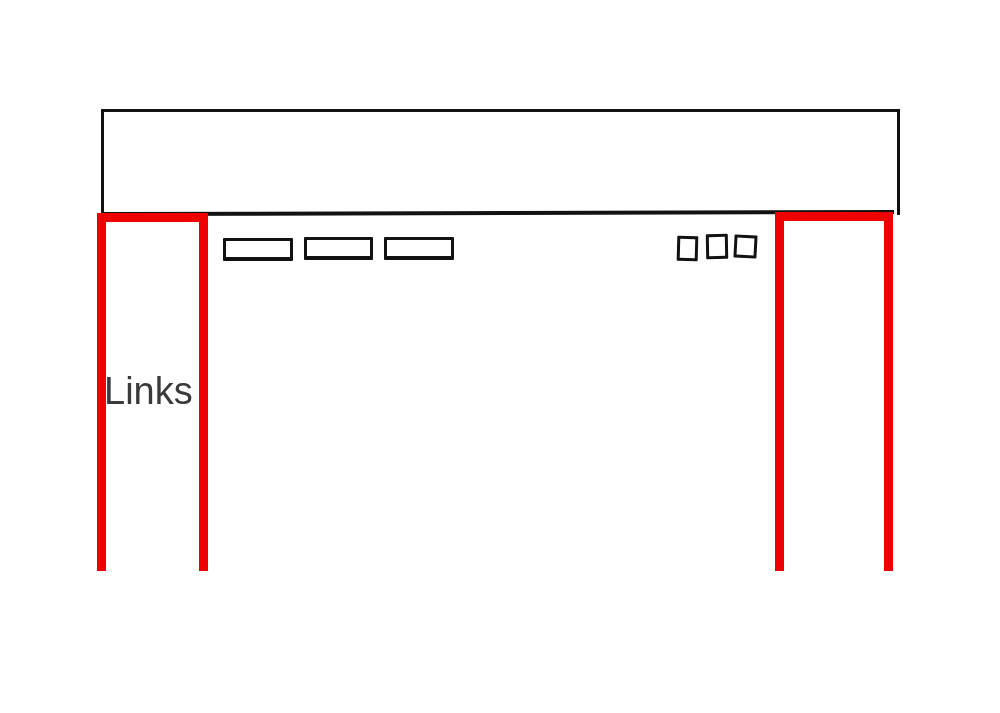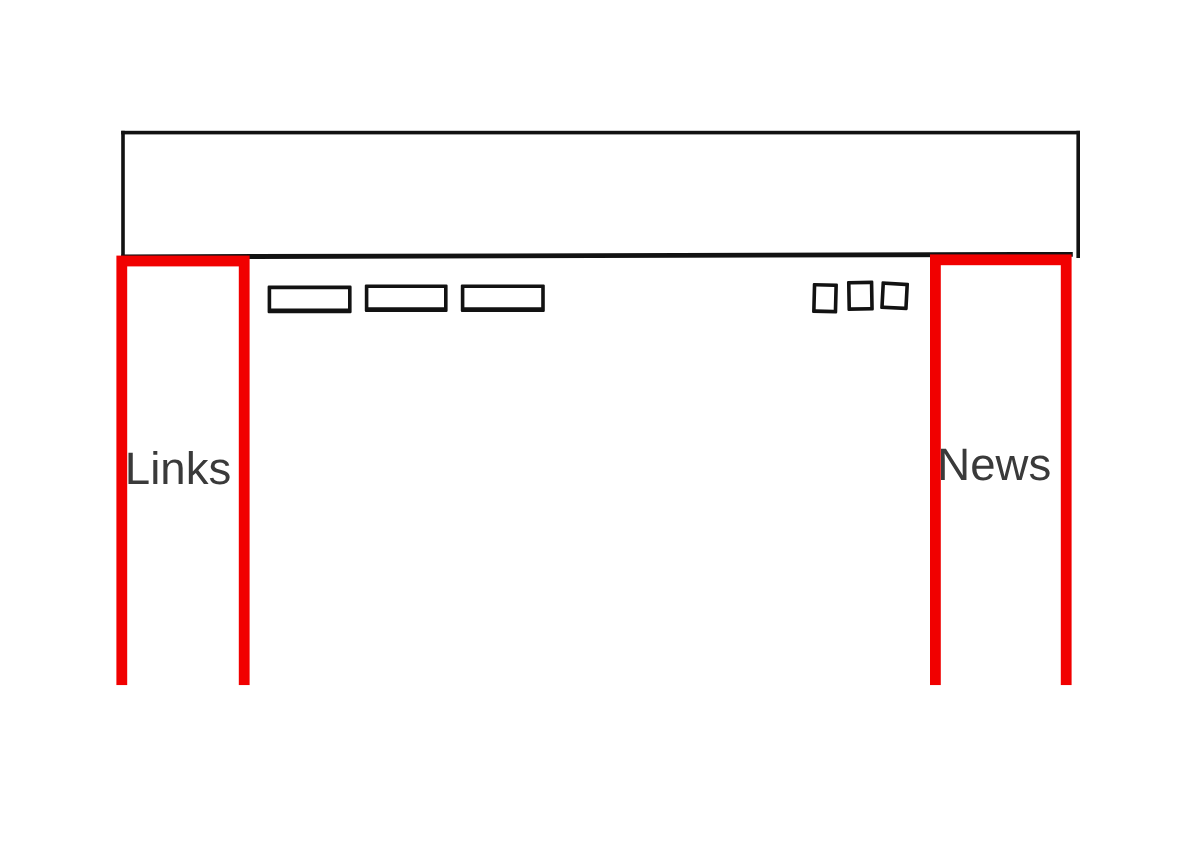--- a/index.html
+++ b/index.html
@@ -95,15 +95,14 @@
   <div class="nav-btn b3"></div>
 
   <div class="sq s1"></div>
   <div class="sq s2"></div>
   <div class="sq s3"></div>
 
   <div class="red-box links"></div>
   <div class="sidebar-label links">Links</div>
 
   <div class="red-box news"></div>
-  <div class="sidebar-label news">News</div>
 
 </div>
 
 </body></html>

